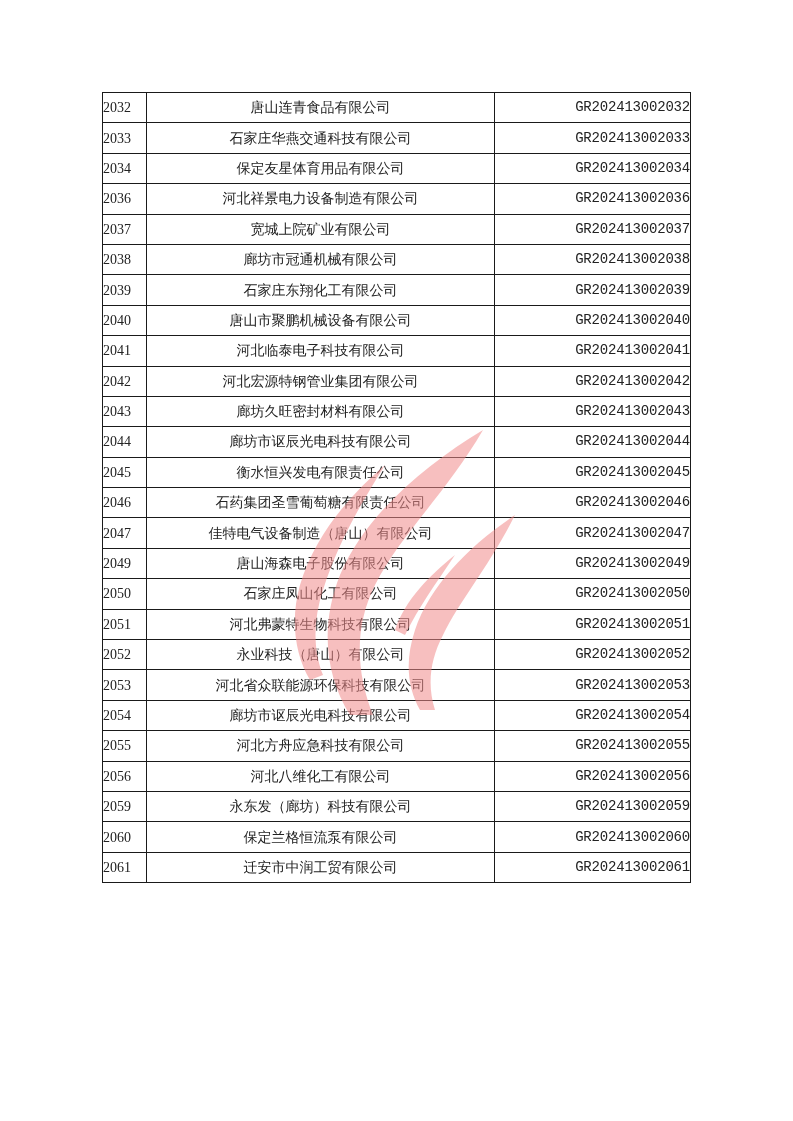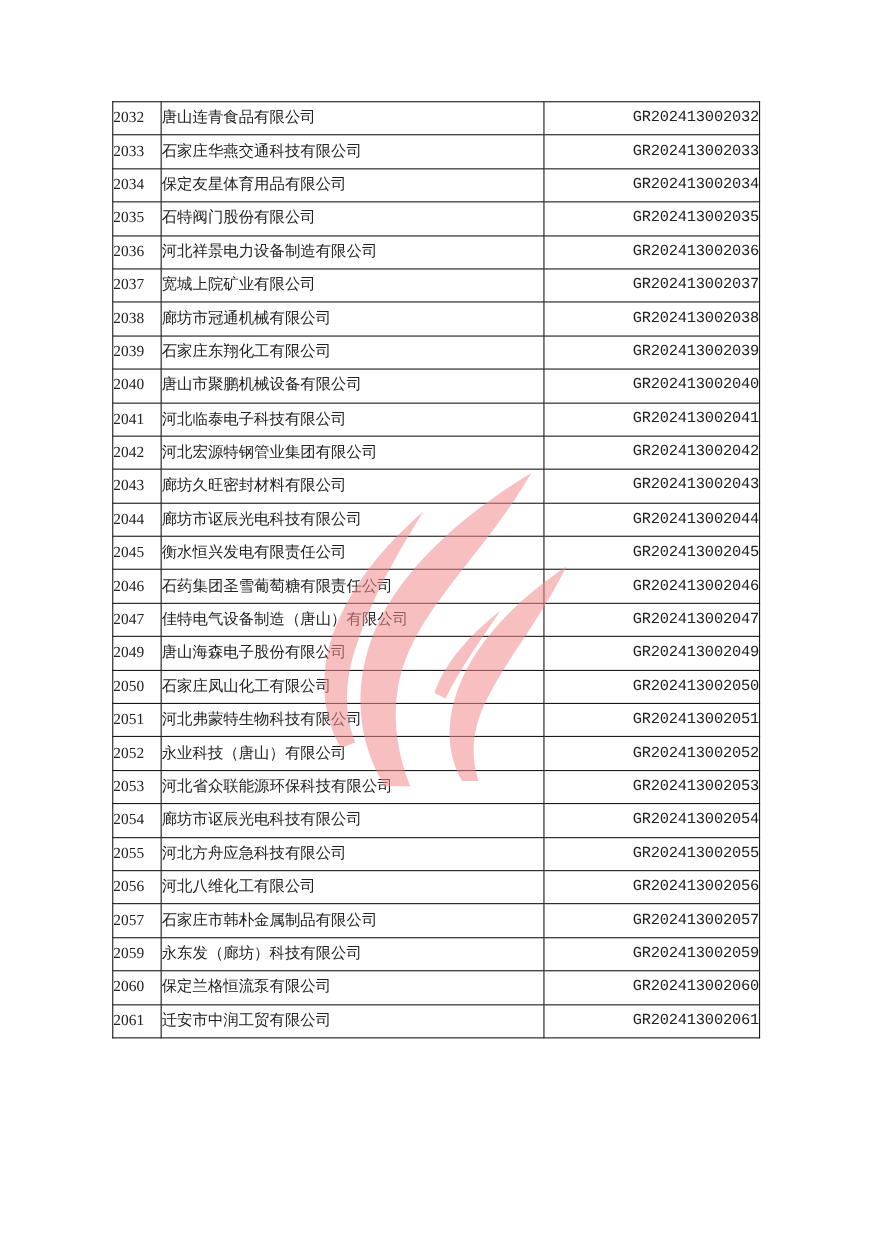--- a/index.html
+++ b/index.html
@@ -10,21 +10,21 @@
     border-collapse:collapse; table-layout:fixed;
     font-family:"DejaVu Serif","Liberation Serif",serif;
     color:#222;
   }
   table.list td {
     border:1.3px solid #1a1a1a;
     height:29.4px; padding:0; line-height:29px;
     font-size:14px; white-space:nowrap; overflow:hidden;
   }
   td.no { text-align:left; padding-left:4px; font-family:"Liberation Serif","DejaVu Serif",serif; font-size:15px; }
-  td.name { text-align:left; font-family:"DejaVu Sans","Liberation Sans",sans-serif; font-size:14.5px; }
+  td.name { text-align:center; font-family:"DejaVu Sans","Liberation Sans",sans-serif; font-size:14.5px; }
   td.code { text-align:right; font-family:"Liberation Mono","DejaVu Sans Mono",monospace; font-size:13.5px; letter-spacing:-0.2px; }
   .watermark { position:absolute; left:255px; top:425px; width:270px; height:290px; pointer-events:none; }
 </style>
 </head>
 <body>
 
 <div class="page">
   <table class="list">
     <colgroup>
       <col style="width:44px">
@@ -39,25 +39,20 @@
         </tr>
         <tr>
           <td class="no">2033</td>
           <td class="name">石家庄华燕交通科技有限公司</td>
           <td class="code">GR202413002033</td>
         </tr>
         <tr>
           <td class="no">2034</td>
           <td class="name">保定友星体育用品有限公司</td>
           <td class="code">GR202413002034</td>
-        </tr>
-        <tr>
-          <td class="no">2035</td>
-          <td class="name">石特阀门股份有限公司</td>
-          <td class="code">GR202413002035</td>
         </tr>
         <tr>
           <td class="no">2036</td>
           <td class="name">河北祥景电力设备制造有限公司</td>
           <td class="code">GR202413002036</td>
         </tr>
         <tr>
           <td class="no">2037</td>
           <td class="name">宽城上院矿业有限公司</td>
           <td class="code">GR202413002037</td>
@@ -146,25 +141,20 @@
           <td class="no">2055</td>
           <td class="name">河北方舟应急科技有限公司</td>
           <td class="code">GR202413002055</td>
         </tr>
         <tr>
           <td class="no">2056</td>
           <td class="name">河北八维化工有限公司</td>
           <td class="code">GR202413002056</td>
         </tr>
         <tr>
-          <td class="no">2057</td>
-          <td class="name">石家庄市韩朴金属制品有限公司</td>
-          <td class="code">GR202413002057</td>
-        </tr>
-        <tr>
           <td class="no">2059</td>
           <td class="name">永东发（廊坊）科技有限公司</td>
           <td class="code">GR202413002059</td>
         </tr>
         <tr>
           <td class="no">2060</td>
           <td class="name">保定兰格恒流泵有限公司</td>
           <td class="code">GR202413002060</td>
         </tr>
         <tr>

